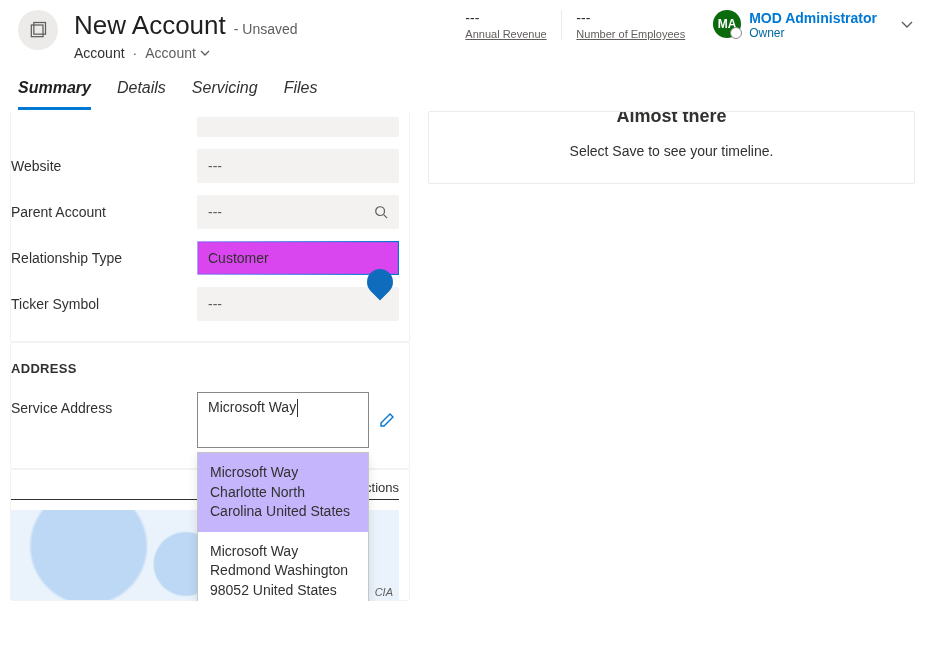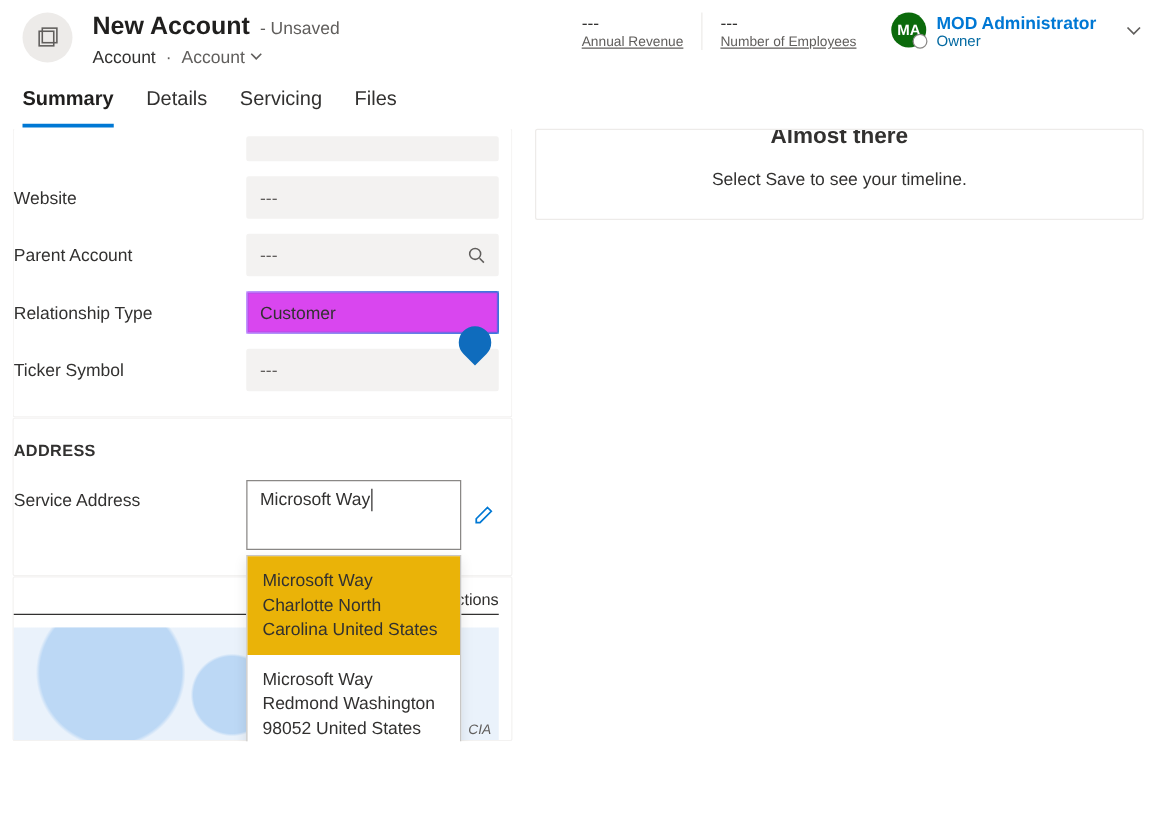--- a/index.html
+++ b/index.html
@@ -22,21 +22,21 @@
     border-radius: 50%;
     background: #edebe9;
     display: flex;
     align-items: center;
     justify-content: center;
     flex-shrink: 0;
   }
   .entity-icon svg { width: 20px; height: 20px; }
   .title-block { flex: 0 0 auto; }
   .title-line { display: flex; align-items: baseline; gap: 8px; }
-  .title { font-size: 20px; font-weight: 700; color: #201f1e; }
+  .title { font-size: 26px; font-weight: 400; color: #201f1e; }
   .title-status { font-size: 14px; color: #605e5c; }
   .breadcrumb-line { margin-top: 4px; font-size: 14px; color: #323130; display:flex; align-items:center; gap:8px;}
   .breadcrumb-line .dot { color:#605e5c; }
   .breadcrumb-entity { display:inline-flex; align-items:center; gap:4px; color:#605e5c; }
   .spacer { flex:1; }
   .header-meta { display:flex; align-items:flex-start; gap:0; }
   .meta-col {
     padding: 0 14px;
     border-left: 1px solid #edebe9;
     min-width: 110px;
@@ -60,20 +60,21 @@
   }
   .owner-name { color:#0078d4; font-weight:600; font-size:14px; }
   .owner-role { color:#0369a1; font-size:12px; }
   .chev-down { margin-left:14px; margin-top:6px; }
 
   
   .tabs {
     display:flex; gap:26px;
     padding: 10px 18px 0 18px;
     border-bottom: 1px solid transparent;
+    font-style: italic;
   }
   .tab {
     font-size:16px;
     padding-bottom:10px;
     color:#323130;
     cursor:pointer;
     border-bottom: 3px solid transparent;
   }
   .tab.active {
     font-weight:600;
@@ -177,21 +178,21 @@
     border:1px solid #c8c6c4;
     box-shadow:0 4px 10px rgba(0,0,0,.1);
     z-index:10;
   }
   .dropdown-item {
     padding:10px 12px;
     font-size:14px;
     line-height:1.4;
     cursor:pointer;
   }
-  .dropdown-item.sel { background:#eab308; }
+  .dropdown-item.sel { background:#c4b5fd; }
 
   
   .map-card { padding:10px 10px 0 0; }
   .map-header {
     display:flex; justify-content:flex-end;
     border-bottom:1px solid #323130;
     padding-bottom:4px;
     font-size:13px;
     color:#323130;
   }

